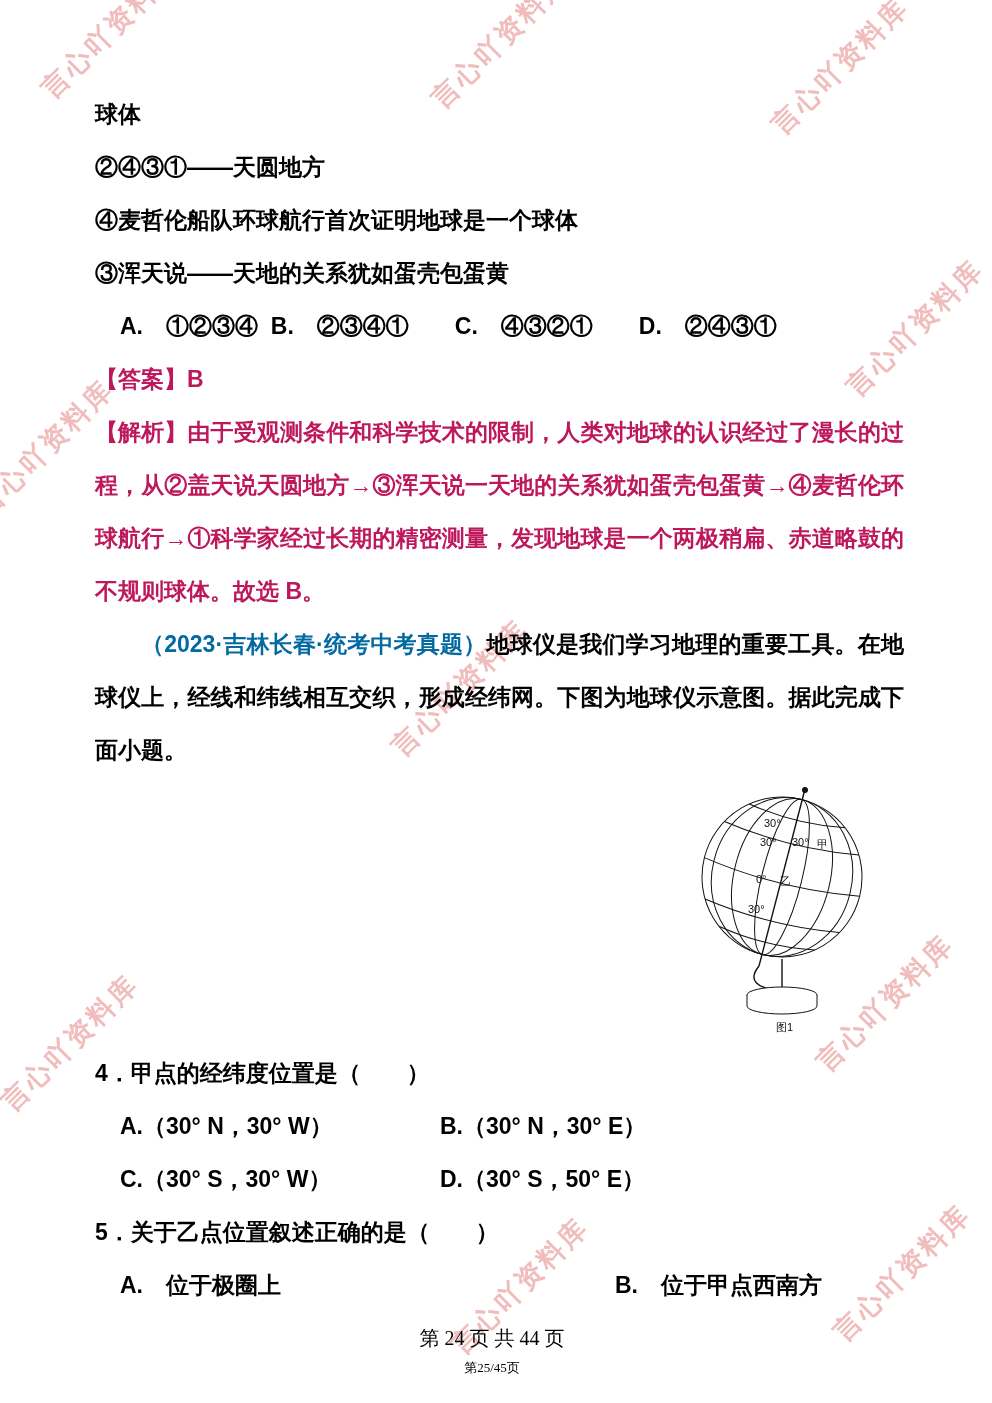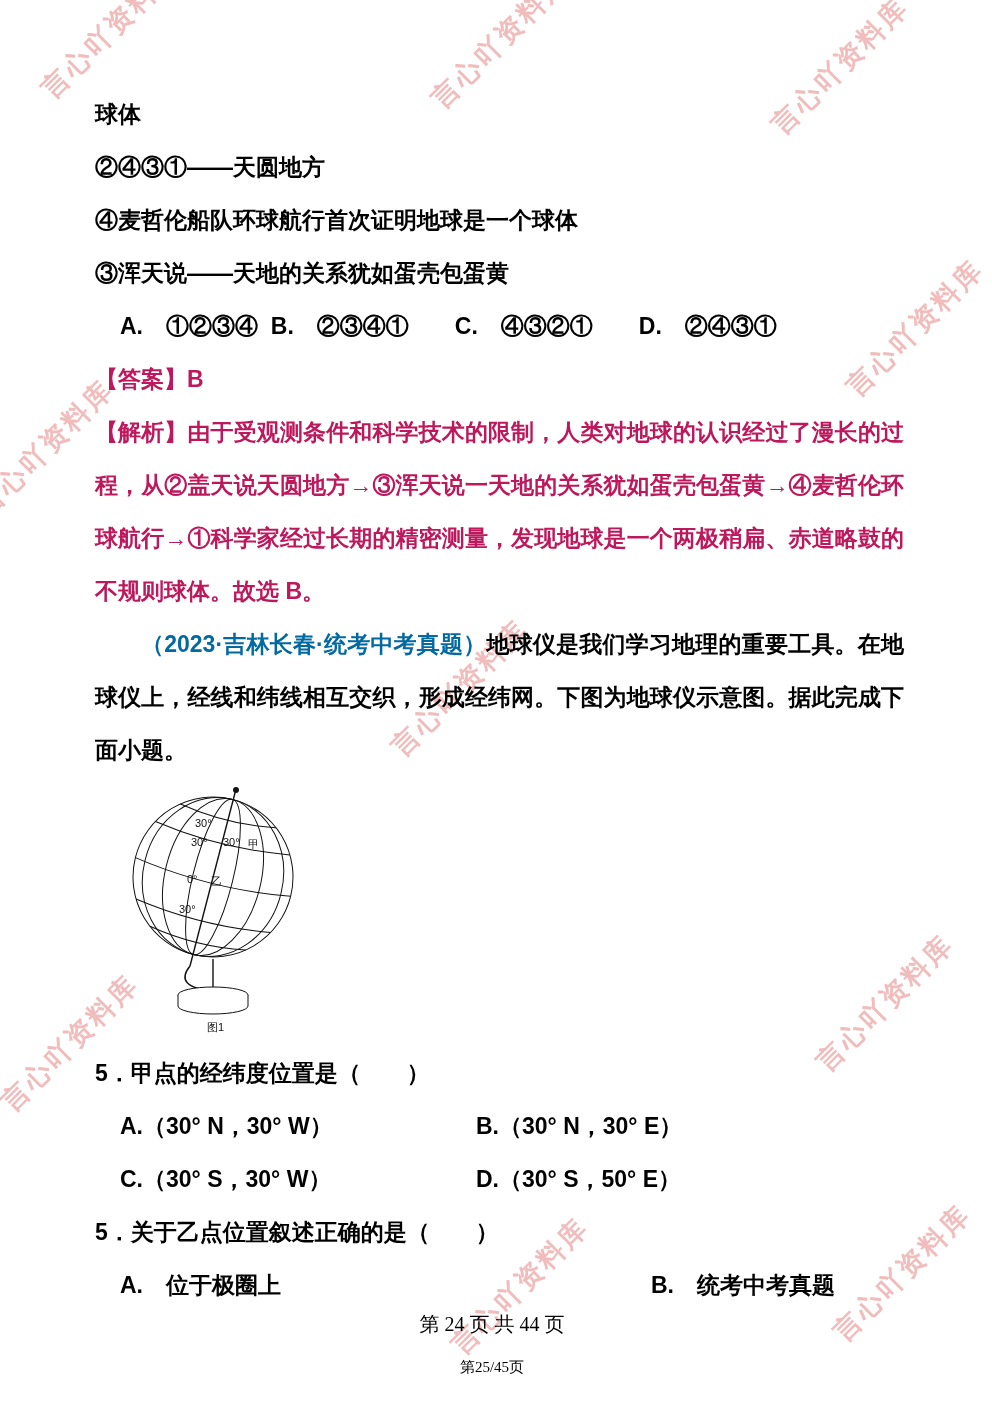--- a/index.html
+++ b/index.html
@@ -27,40 +27,40 @@
     padding-top:88px;
     z-index:2;
     font-size:23px; line-height:53px;
   }
   .line { white-space:pre; }
   .indent1 { padding-left:25px; }
   .blue { color:#be185d; }
   .red  { color:#0369a1; }
   p.para { margin:0; text-align:justify; }
   p.passage { text-indent:2em; }
-  .opt-row { display:flex;gap:36px; }
+  .opt-row { display:flex; }
   .opt-row .w320 { width:320px; white-space:pre; }
   .opt-row .w495 { width:495px; white-space:pre; }
   .opt-row .rest { white-space:pre;text-align:right; }
   
-  .globe-fig { margin:8px 0 10px 0; text-align:left; line-height:0; }
+  .globe-fig { margin:8px 0 10px 0; text-align:right; line-height:0; }
   .globe-fig svg { display:inline-block; }
   .globe-fig text {
     font-family:"Liberation Sans", sans-serif;
     font-size:11px; font-weight:normal; fill:#111;
   }
   .globe-fig .cap { font-size:11px; }
   
   .footer {
     position:absolute; left:0; right:8px; bottom:26px;
     text-align:center; z-index:2;
     font-family:"Liberation Serif", serif; font-weight:normal;
   }
   .footer-main { font-size:20px; }
-  .footer-sub  { font-size:15px; margin-top:20px; }
+  .footer-sub  { font-size:13px; margin-top:7px; }
 </style>
 </head>
 <body>
 
 <div class="page">
 
   <div class="wm-layer">
     <span class="wm" style="left:20px;  top:12px;">言心吖资料库</span>
     <span class="wm" style="left:410px; top:22px;">言心吖资料库</span>
     <span class="wm" style="left:750px; top:48px;">言心吖资料库</span>
@@ -114,34 +114,34 @@
         <text x="128" y="61">30°</text>
         <text x="153" y="63">甲</text>
         <text x="92" y="98">0°</text>
         <text x="116" y="100">乙</text>
         <text x="84" y="128">30°</text>
 
         <text class="cap" x="112" y="246">图1</text>
       </svg>
     </div>
 
-    <div class="line">5．甲点的经纬度位置是（　　）</div>
+    <div class="line">4．甲点的经纬度位置是（　　）</div>
     <div class="opt-row indent1">
       <span class="w320">A.（30° N，30° W）</span>
       <span class="rest">B.（30° N，30° E）</span>
     </div>
     <div class="opt-row indent1">
       <span class="w320">C.（30° S，30° W）</span>
       <span class="rest">D.（30° S，50° E）</span>
     </div>
 
     <div class="line">5．关于乙点位置叙述正确的是（　　）</div>
     <div class="opt-row indent1">
       <span class="w495">A.　位于极圈上</span>
-      <span class="rest">B.　统考中考真题</span>
+      <span class="rest">B.　位于甲点西南方</span>
     </div>
 
   </div>
 
   <div class="footer">
     <div class="footer-main">第 24 页 共 44 页</div>
     <div class="footer-sub">第25/45页</div>
   </div>
 
 </div>

